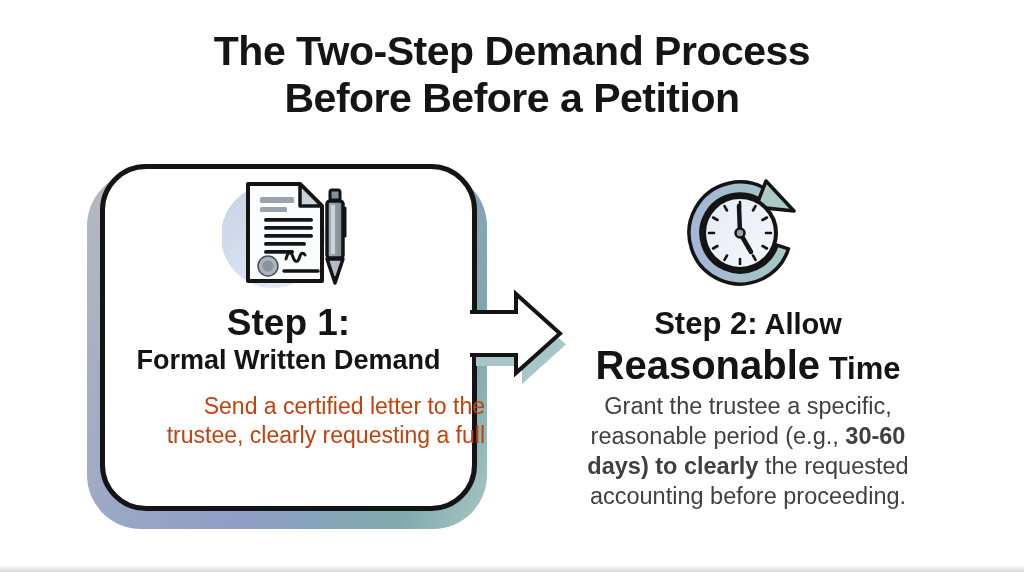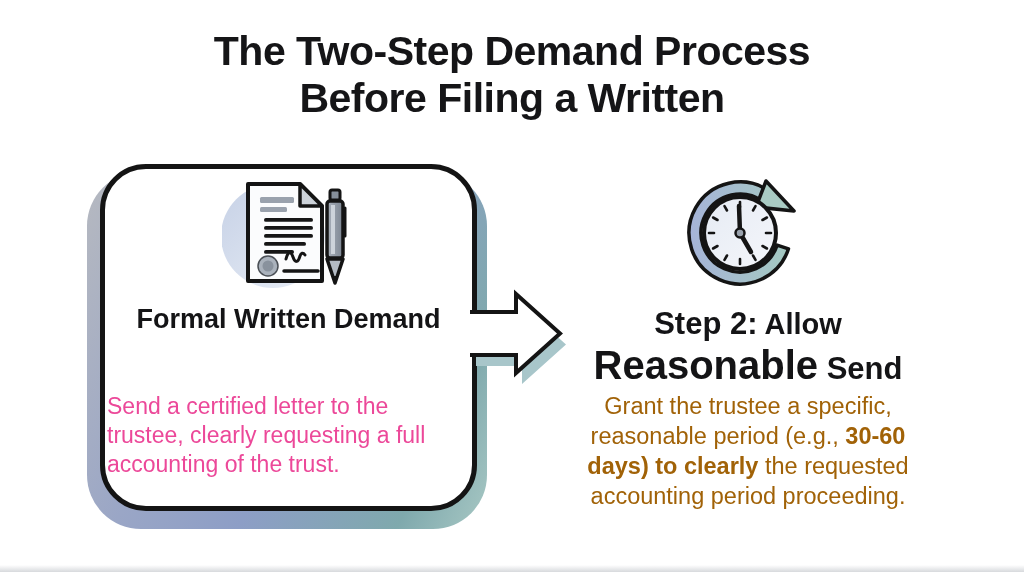--- a/index.html
+++ b/index.html
@@ -16,45 +16,45 @@
         border:5px solid #141414;border-radius:46px;}
 
   .icon-svg{position:absolute;}
   .doc-svg{left:222px;top:178px;width:133px;height:133px;}
   .clock-svg{left:682px;top:176px;width:120px;height:120px;}
   .arrow-svg{left:458px;top:283px;width:118px;height:112px;}
 
   .s1-heading{position:absolute;left:100px;top:303px;width:377px;text-align:center;color:#141416;}
   .s1-h1{font-size:37px;font-weight:800;line-height:1.1;white-space:nowrap;}
   .s1-h2{font-size:27px;font-weight:800;line-height:1.2;white-space:nowrap;}
-  .s1-body{position:absolute;left:107px;top:392px;width:371px;text-align:left;
-           font-size:23px;font-weight:500;line-height:1.26;color:#ec4899;}
+  .s1-body{position:absolute;left:114px;top:392px;width:371px;text-align:right;
+           font-size:23px;font-weight:500;line-height:1.26;color:#c2410c;}
 
   .s2-heading{position:absolute;left:563px;top:306px;width:370px;text-align:center;color:#141416;line-height:1.16;}
   .s2-h1b{font-size:31px;font-weight:800;}
   .s2-h1r{font-size:29px;font-weight:600;}
   .s2-h2b{font-size:40px;font-weight:800;}
   .s2-h2r{font-size:31px;font-weight:700;}
   .s2-body{position:absolute;left:548px;top:392px;width:400px;text-align:center;
-           font-size:23.5px;font-weight:500;line-height:1.27;color:#a16207;}
+           font-size:23.5px;font-weight:500;line-height:1.27;color:#404040;}
 
   .body-lines div{white-space:nowrap;}
   .seg-b{font-weight:800;}
 
   .bottom-edge{position:absolute;left:0;right:0;bottom:0;height:7px;
                background:linear-gradient(to bottom,rgba(140,146,156,0),rgba(140,146,156,0.35));}
 </style>
 </head>
 <body>
 
 <div id="canvas">
 
   <div class="title">
     <div>The Two-Step Demand Process</div>
-    <div>Before Filing a Written</div>
+    <div>Before Before a Petition</div>
   </div>
 
   <div class="card-shadow"></div>
   <div class="card"></div>
 
   <svg class="icon-svg doc-svg" viewBox="0 0 133 133">
     <defs>
       <linearGradient id="g-doc-bg" x1="0" y1="0" x2="1" y2="1">
         <stop offset="0" stop-color="#c6d1e6"></stop>
           <stop offset="1" stop-color="#e9eef6"></stop>
@@ -80,26 +80,26 @@
     <path d="M 62,93 L 96,93" stroke="#141414" stroke-width="3.5" stroke-linecap="round"></path>
     <rect x="108" y="12" width="10" height="10" rx="2" fill="#868f9a" stroke="#141414" stroke-width="3"></rect>
     <rect x="105" y="23" width="16" height="57" rx="3" fill="url(#g-pen)" stroke="#141414" stroke-width="3.5"></rect>
     <rect x="109" y="27" width="4" height="49" fill="#cdd3da"></rect>
     <path d="M 123,30 L 123,58" stroke="#141414" stroke-width="3" stroke-linecap="round"></path>
     <path d="M 105,81 L 121,81 L 113,105 Z" fill="#b4bbc4" stroke="#141414" stroke-width="3.5" stroke-linejoin="round"></path>
     <path d="M 110.5,98 L 115.5,98 L 113,105 Z" fill="#141414"></path>
   </svg>
 
   <div class="s1-heading">
+    <div class="s1-h1">Step 1:</div>
     <div class="s1-h2">Formal Written Demand</div>
   </div>
   <div class="s1-body body-lines">
       <div><span>Send a certified letter to the</span></div>
       <div><span>trustee, clearly requesting a full</span></div>
-      <div><span>accounting of the trust.</span></div>
     </div>
 
   <svg class="icon-svg arrow-svg" viewBox="0 0 118 112">
     <path d="M 12,29 L 58,29 L 58,11 L 102,50.5 L 58,90 L 58,72 L 12,72" transform="translate(6,11)" fill="#a8c6ca" stroke="none"></path>
     <path d="M 12,29 L 58,29 L 58,11 L 102,50.5 L 58,90 L 58,72 L 12,72" fill="#ffffff" stroke="#141414" stroke-width="4" stroke-linejoin="miter"></path>
   </svg>
 
   <svg class="icon-svg clock-svg" viewBox="0 0 120 120">
     <defs>
       <linearGradient id="g-ring" x1="0" y1="0" x2="1" y2="0">
@@ -131,24 +131,24 @@
     <path d="M 58,57 L 57,30" stroke="#141414" stroke-width="4.5" stroke-linecap="round"></path>
     <path d="M 58,57 L 69,76" stroke="#141414" stroke-width="4.5" stroke-linecap="round"></path>
     <circle cx="58" cy="57" r="4.5" fill="#99a2ad" stroke="#141414" stroke-width="2.5"></circle>
   </svg>
 
   <div class="s2-heading">
     <div style="white-space:nowrap;">
       <span class="s2-h1b">Step 2:</span><span class="s2-h1r"> Allow</span>
     </div>
     <div style="white-space:nowrap;">
-      <span class="s2-h2b">Reasonable</span><span class="s2-h2r"> Send</span>
+      <span class="s2-h2b">Reasonable</span><span class="s2-h2r"> Time</span>
     </div>
   </div>
   <div class="s2-body body-lines">
       <div><span>Grant the trustee a specific,</span></div>
       <div><span>reasonable period (e.g., </span><span class="seg-b">30-60</span></div>
       <div><span class="seg-b">days) to clearly</span><span> the requested</span></div>
-      <div><span>accounting period proceeding.</span></div>
+      <div><span>accounting before proceeding.</span></div>
     </div>
 
   <div class="bottom-edge"></div>
 </div>
 
 </body></html>

